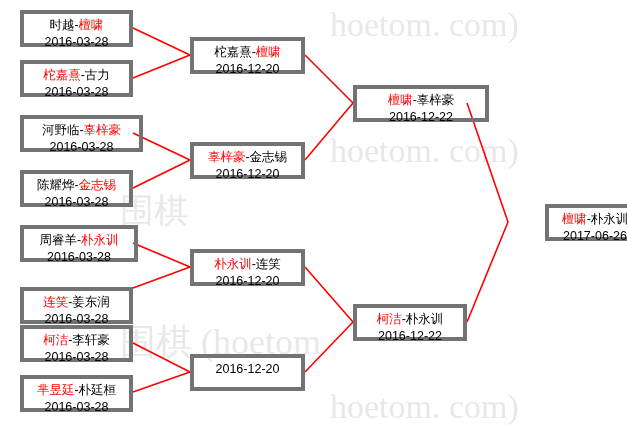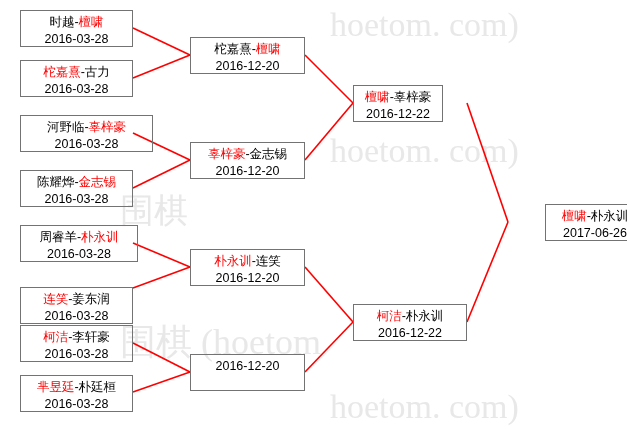--- a/index.html
+++ b/index.html
@@ -38,21 +38,21 @@
     position: absolute;
     left: 0;
     top: 0;
     width: 627px;
     height: 429px;
     z-index: 1;
   }
   .node {
     position: absolute;
     box-sizing: border-box;
-    border: 1px solid #737373;
+    border: 4px solid #737373;
     background: transparent;
     text-align: center;
     z-index: 2;
     font-size: 12.5px;
     line-height: 1.32;
     color: #000000;
     padding-top: 3px;
   }
   .node .players {
     white-space: nowrap;
@@ -105,21 +105,21 @@
   <div class="node" style="left:20px; top:10px; width:113px; height:37px;">
     <div class="players"><span class="blk">时越</span><span class="blk">-</span><span class="red">檀啸</span></div>
     <div class="date">2016-03-28</div>
   </div>
 
   <div class="node" style="left:20px; top:60px; width:113px; height:37px;">
     <div class="players"><span class="red">柁嘉熹</span><span class="blk">-</span><span class="blk">古力</span></div>
     <div class="date">2016-03-28</div>
   </div>
 
-  <div class="node" style="left:20px; top:115px; width:133px; height:37px;">
+  <div class="node" style="left:20px; top:115px; width:123px; height:37px;">
     <div class="players"><span class="blk">河野临</span><span class="blk">-</span><span class="red">辜梓豪</span></div>
     <div class="date">2016-03-28</div>
   </div>
 
   <div class="node" style="left:20px; top:170px; width:113px; height:37px;">
     <div class="players"><span class="blk">陈耀烨</span><span class="blk">-</span><span class="red">金志锡</span></div>
     <div class="date">2016-03-28</div>
   </div>
 
   <div class="node" style="left:20px; top:225px; width:118px; height:37px;">
@@ -154,21 +154,21 @@
 
   <div class="node" style="left:190px; top:249px; width:115px; height:37px;">
     <div class="players"><span class="red">朴永训</span><span class="blk">-</span><span class="blk">连笑</span></div>
     <div class="date">2016-12-20</div>
   </div>
 
   <div class="node" style="left:190px; top:354px; width:115px; height:37px;">
     <div class="date">2016-12-20</div>
   </div>
 
-  <div class="node" style="left:353px; top:85px; width:90px; height:37px;">
+  <div class="node" style="left:353px; top:85px; width:136px; height:37px;">
     <div class="players"><span class="red">檀啸</span><span class="blk">-</span><span class="blk">辜梓豪</span></div>
     <div class="date">2016-12-22</div>
   </div>
 
   <div class="node" style="left:353px; top:304px; width:114px; height:37px;">
     <div class="players"><span class="red">柯洁</span><span class="blk">-</span><span class="blk">朴永训</span></div>
     <div class="date">2016-12-22</div>
   </div>
 
   <div class="node" style="left:508px; top:204px; width:100px; height:37px;margin-left:37px;">

